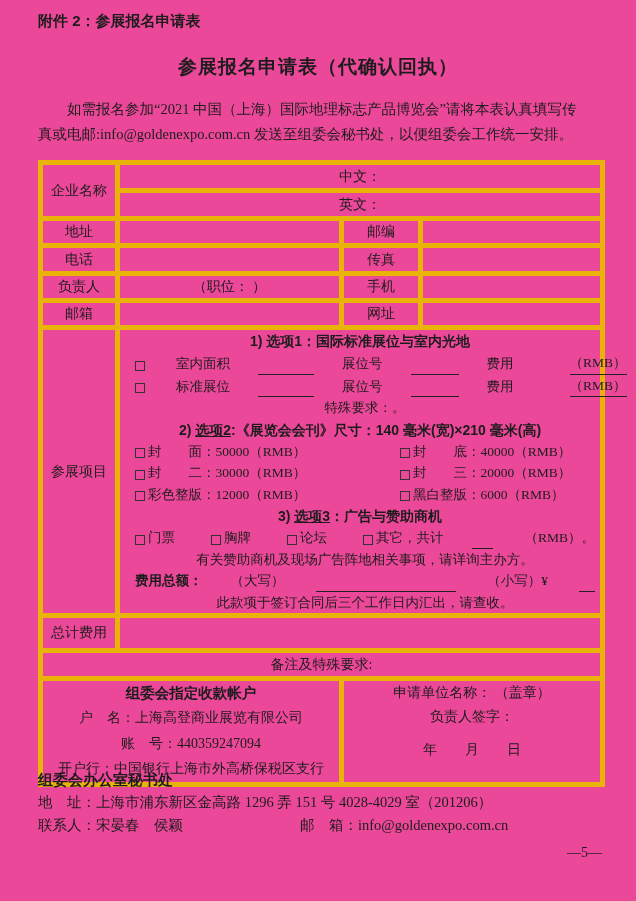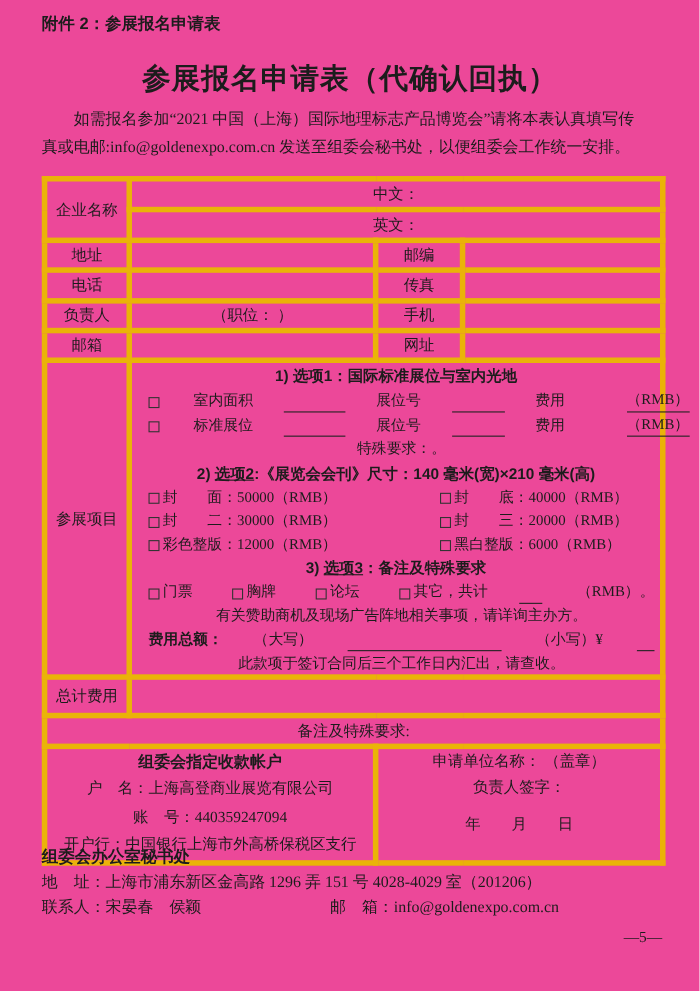--- a/index.html
+++ b/index.html
@@ -9,21 +9,21 @@
     width: 636px;
     height: 901px;
     background: #ec4899;
     color: #1c1c1c;
     font-family: "Liberation Serif", "DejaVu Serif", serif;
     overflow: hidden;
   }
   .hei { font-family: "Liberation Sans", "DejaVu Sans", sans-serif; font-weight: bold; }
 
   .att-heading { position: absolute; left: 38px; top: 12px; font-size: 15px; }
-  .doc-title   { position: absolute; left: 0; right: 0; top: 54px; text-align: center; font-size: 26px; letter-spacing: 1px; }
+  .doc-title   { position: absolute; left: 0; right: 0; top: 54px; text-align: center; font-size: 19px; letter-spacing: 1px; }
   .intro { position: absolute; left: 38px; top: 97px; width: 566px; font-size: 14.5px; line-height: 25px; }
   .intro .ind { padding-left: 2em; }
 
   table.form { position: absolute; left: 38px; top: 160px; width: 562px; border-collapse: collapse; table-layout: fixed; }
   table.form td { border: 5px solid #eab308; font-size: 14px; text-align: center; padding: 0 5px; }
   td.tleft { text-align: left; padding-left: 9px; }
 
   
   td.items-cell { text-align: left; vertical-align: top; padding: 3px 8px 3px 10px; }
   .iline { display: flex; align-items: flex-end; line-height: 21.5px; font-size: 13.5px; }
@@ -171,21 +171,21 @@
                 <span class="txt">彩色整版：</span>
                 <span class="txt">12000（RMB）</span>
               </span>
           <span class="o2col right">
                 <span class="cb"></span>
                 <span class="txt">黑白整版：</span>
                 <span class="txt">6000（RMB）</span>
               </span>
         </div>
 
-        <div class="opt-h hei"><span class="txt">3) </span><span class="txt uline">选项3</span><span class="txt">：备注及特殊要求</span></div>
+        <div class="opt-h hei"><span class="txt">3) </span><span class="txt uline">选项3</span><span class="txt">：广告与赞助商机</span></div>
 
         <div class="iline ind1">
           <span class="gap8">
                 <span class="cb"></span>
                 <span class="txt">门票</span>
               </span>
           <span class="gap8">
                 <span class="cb"></span>
                 <span class="txt">胸牌</span>
               </span>

